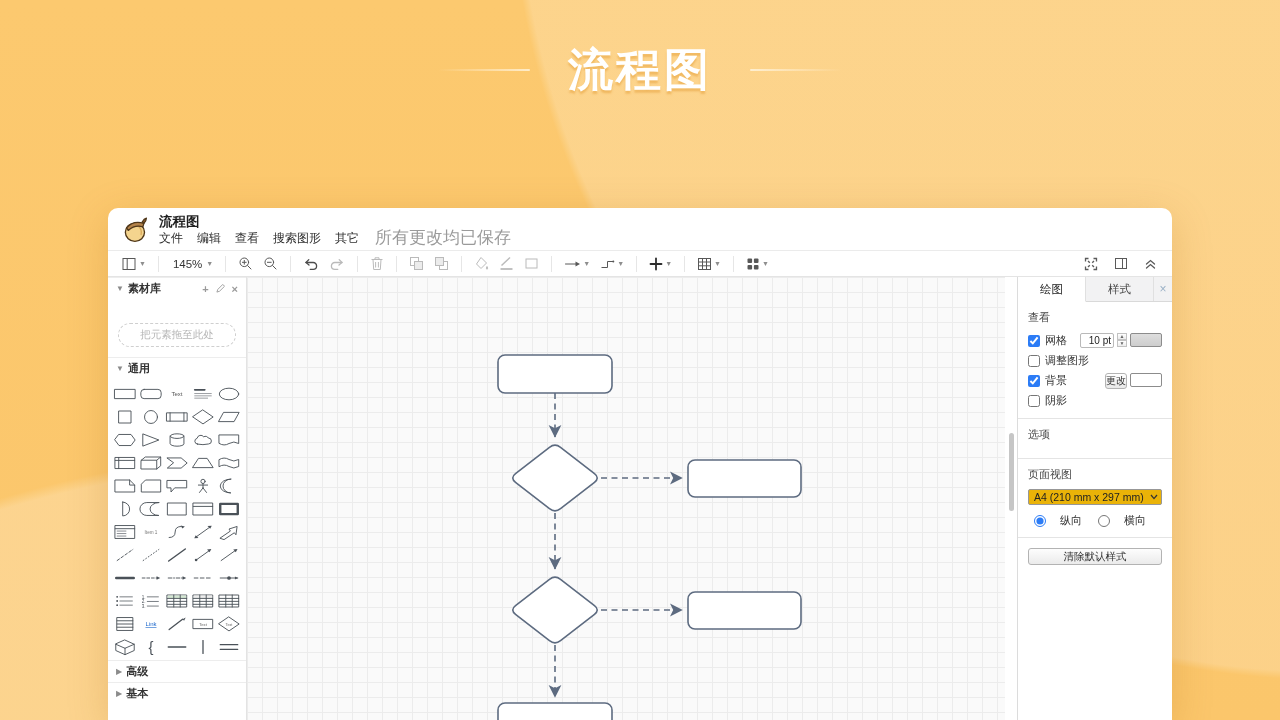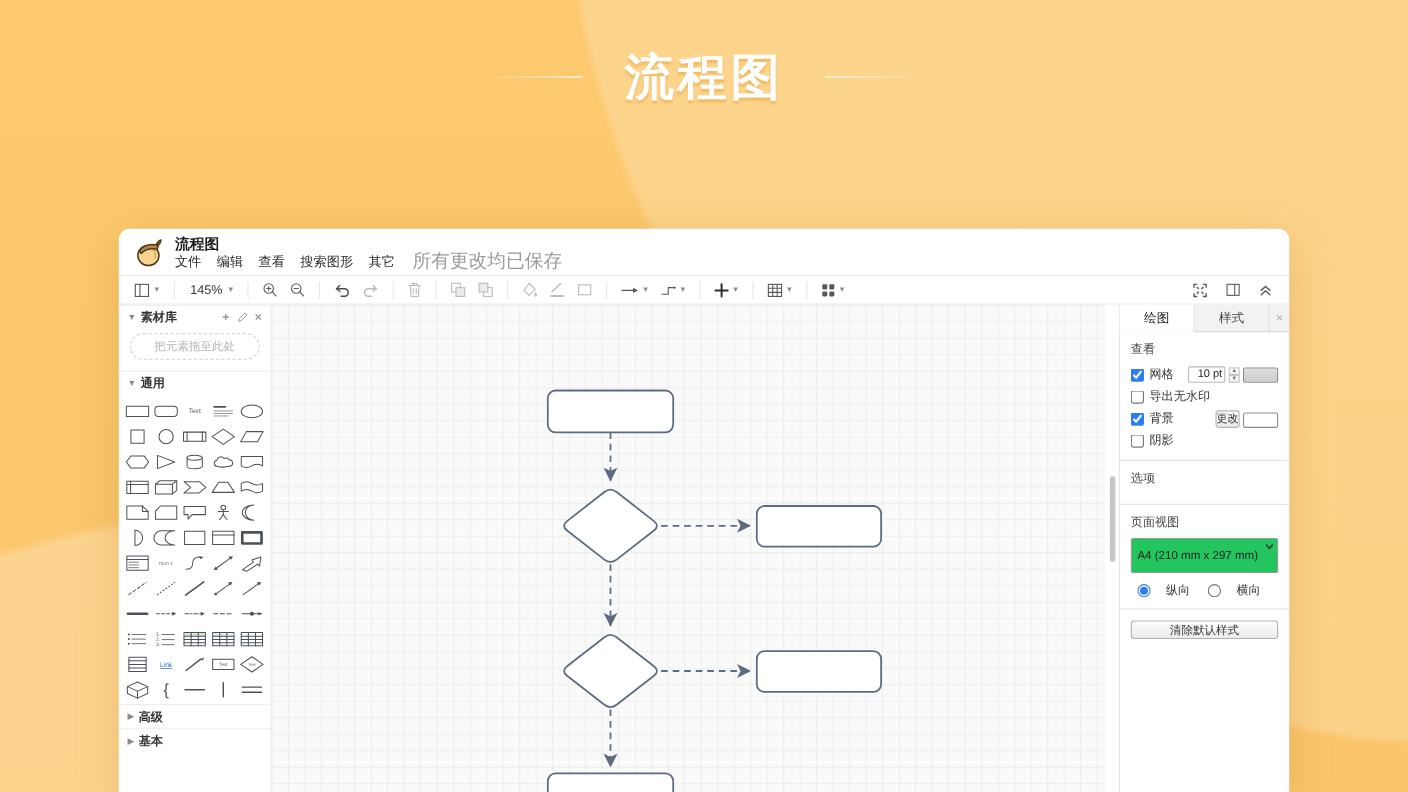--- a/index.html
+++ b/index.html
@@ -52,21 +52,21 @@
   .searchwrap{padding:7px 8px;border-bottom:1px solid #ededed}
   .searchbox{position:relative}
   .searchbox input{width:100%;height:20px;border:1px solid #d6d6d6;border-radius:2px;
     font-size:11px;padding:0 20px 0 6px;color:#333;outline:none;font-family:inherit}
   .searchbox input::placeholder{color:#999}
   .searchbox .mag{position:absolute;right:5px;top:4px}
   .sechead{display:flex;align-items:center;height:22px;padding:0 8px;border-top:1px solid #ededed;
     font-weight:700;color:#333;gap:4px;flex:none}
   .sechead .chev{color:#8b8b8b;font-size:8px}
   .sechead .hicons{margin-left:auto;display:flex;align-items:center;gap:7px;color:#9a9a9a;font-size:11px}
-  .dropzone{margin:4px 10px 10px;border:1.5px dashed #cfcfcf;border-radius:12px;height:24px;
+  .dropzone{margin:24px 10px 10px;border:1.5px dashed #cfcfcf;border-radius:12px;height:24px;
     display:flex;align-items:center;justify-content:center;color:#b5b5b5;font-size:10.5px}
   .palette{display:grid;grid-template-columns:repeat(5,1fr);gap:1px 0;padding:4px 4px 2px;flex:none}
   .pcell{height:22px;display:flex;align-items:center;justify-content:center;border-radius:2px}
   .pcell svg{display:block}
   
   .canvas{flex:1;position:relative;min-width:0;background-color:#fafafa;
     background-image:linear-gradient(#ececec 1px,transparent 1px),
                      linear-gradient(90deg,#ececec 1px,transparent 1px);
     background-size:15px 15px}
   .gutter{position:absolute;top:0;right:0;bottom:0;width:12px;background:#fff}
@@ -78,33 +78,33 @@
   .tabs{height:25px;display:flex;background:#f2f2f3;border-bottom:1px solid #d9d9d9;flex:none}
   .tab{flex:1;display:flex;align-items:center;justify-content:center;font-size:11.5px;color:#444;
     border-right:1px solid #e0e0e0}
   .tab.active{background:#fff;margin-bottom:-1px;border-bottom:1px solid #fff;font-weight:400;color:#222}
   .tabclose{width:18px;display:flex;align-items:center;justify-content:center;color:#9ab0c6;font-size:12px}
   .psec{padding:8px 10px 9px;border-bottom:1px solid #e4e4e4}
   .plabel{color:#444;margin-bottom:7px}
   .prow{display:flex;align-items:center;height:17px;gap:5px}
   .prow + .prow{margin-top:3px}
   .prow input[type=checkbox]{width:12px;height:12px;accent-color:#2c7cf6;margin:0}
-  .prow .ctr{margin-left:auto;display:flex;align-items:flex-end;gap:3px}
+  .prow .ctr{margin-left:auto;display:flex;align-items:flex-start;gap:3px}
   .numin{width:34px;height:15px;border:1px solid #b9b9b9;border-radius:2px;font-size:10px;
     text-align:right;padding-right:2px;color:#222;font-family:inherit}
   .stepper{display:flex;flex-direction:column;width:10px}
   .stepper span{height:7px;border:1px solid #c2c2c2;font-size:5px;line-height:5px;text-align:center;
     color:#666;background:linear-gradient(#fff,#ececec)}
   .swatch{width:32px;height:14px;border:1px solid #8c8c8c;border-radius:2px}
   .swatch.grid{background:linear-gradient(#dedede,#cdcdcd)}
   .swatch.bg{background:#fff}
   .minibtn{height:16px;padding:0 0;border:1px solid #b3b3b3;border-radius:3px;font-size:10px;color:#333;
     background:linear-gradient(#fff,#e9e9e9);font-family:inherit}
   .selwrap{position:relative;margin-top:2px}
-  .fakesel{width:100%;height:32px;border:1px solid #979797;border-radius:2px;background:#22c55e;
+  .fakesel{width:100%;height:16px;border:1px solid #979797;border-radius:2px;background:#eab308;
     display:flex;align-items:center;font-size:10.5px;color:#222;padding:0 24px 0 5px;white-space:nowrap}
   .selchev{position:absolute;right:4px;top:5px}
   .radios{display:flex;align-items:center;gap:16px;margin:8px 0 0 6px}
   .radios label{display:flex;align-items:center;gap:14px;font-size:11px;color:#333}
   .radios input{width:12px;height:12px;accent-color:#2c7cf6;margin:0}
   .clearwrap{padding:10px 10px}
   .clearbtn{width:100%;height:17px;border:1px solid #b3b3b3;border-radius:3px;font-size:10.5px;color:#333;
     background:linear-gradient(#fdfdfd,#ebebeb);font-family:inherit}
 </style>
 </head>
@@ -889,21 +889,21 @@
             <input class="numin" value="10 pt" style="">
             <span class="stepper">
                 <span>▲</span>
                 <span>▼</span>
               </span>
             <span class="swatch grid"></span>
           </span>
         </div>
         <div class="prow">
           <input type="checkbox" style="">
-          <span>导出无水印</span>
+          <span>调整图形</span>
         </div>
         <div class="prow">
           <input type="checkbox" checked="" style="">
           <span>背景</span>
           <span class="ctr">
             <button class="minibtn">更改</button>
             <span class="swatch bg"></span>
           </span>
         </div>
         <div class="prow">

